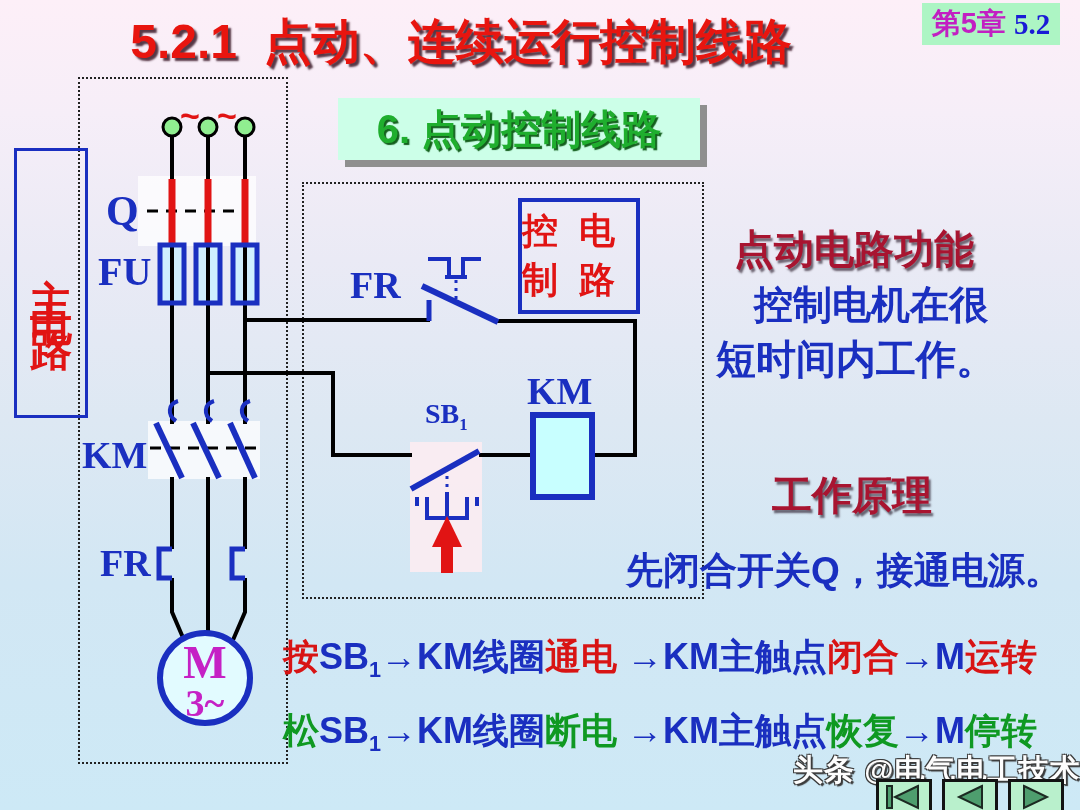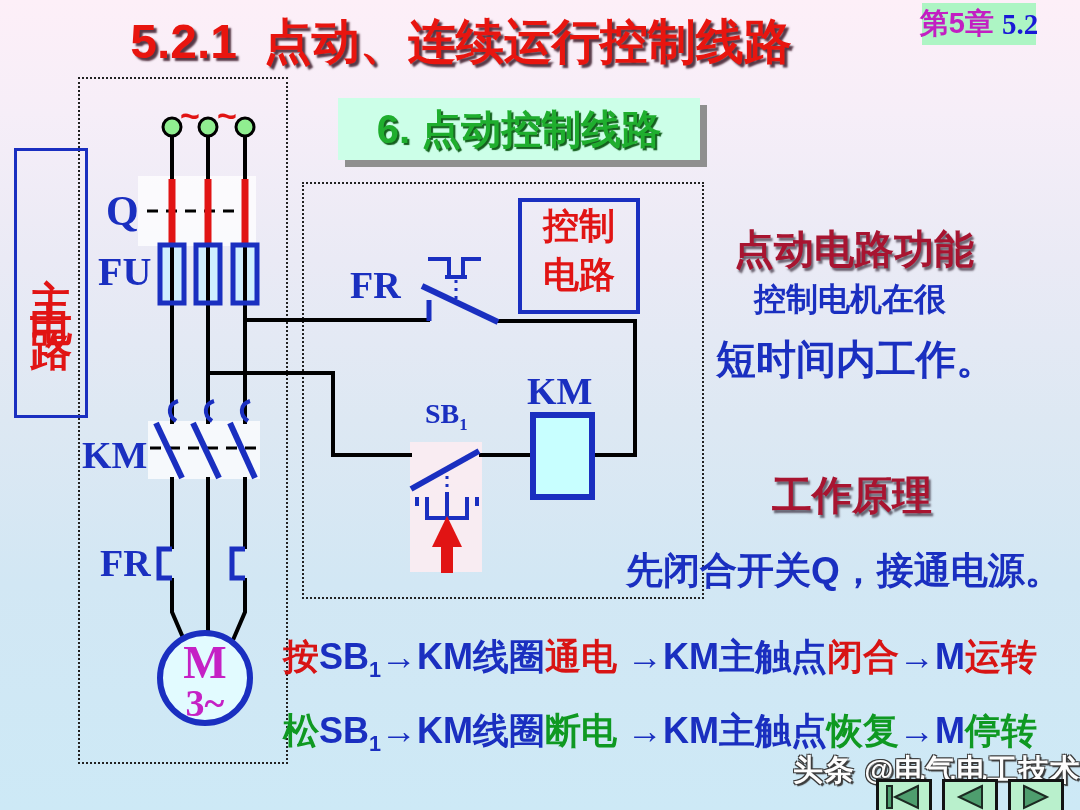--- a/index.html
+++ b/index.html
@@ -9,21 +9,21 @@
     font-family:"Liberation Sans",sans-serif;
   }
   .abs{position:absolute;}
   .frame{position:absolute;}
   .page-title{
     position:absolute;left:51px;top:10px;width:820px;text-align:center;
     font-size:48px;font-weight:bold;color:#e8150f;white-space:pre;
     text-shadow:3px 3px 2px rgba(45,10,25,0.8);
   }
   .badge{
-    position:absolute;left:922px;top:3px;width:114px;height:42px;
+    position:absolute;left:922px;top:3px;width:138px;height:42px;
     background:#adf5c4;display:flex;align-items:center;justify-content:center;
     font-size:29px;font-weight:bold;white-space:pre;
   }
   .badge .chap{color:#c21fc2;}
   .badge .sect{color:#1a1ad6;font-family:"Liberation Serif",serif;}
   .banner{
     position:absolute;left:338px;top:98px;width:362px;height:62px;background:#ccffe8;
     box-shadow:7px 7px 0 #8f8f8f;display:flex;align-items:center;justify-content:center;
   }
   .banner span{
@@ -36,21 +36,21 @@
   .vert-box{
     position:absolute;left:14px;top:148px;width:68px;height:264px;border:3px solid #1a2fc0;
     display:flex;align-items:center;justify-content:center;
   }
   .vert-box .vtext{
     writing-mode:vertical-rl;text-orientation:upright;letter-spacing:26px;
     color:#e11414;font-size:42px;font-weight:bold;
   }
   .ctrl-box{
     position:absolute;left:518px;top:198px;width:114px;height:108px;border:4px solid #1a2fc0;
-    display:flex;flex-direction:column;align-items:center;justify-content:flex-start;
+    display:flex;flex-direction:row;align-items:center;justify-content:center;
   }
   .ctrl-box div{color:#e11414;font-size:36px;font-weight:bold;line-height:1.35;}
   .head-red{position:absolute;color:#a81430;font-weight:bold;font-size:40px;white-space:pre;
     text-shadow:2px 3px 2px rgba(25,10,25,0.6);}
   .body-blue{position:absolute;color:#1a2fc0;font-weight:bold;font-size:38px;white-space:pre;}
   .formula{position:absolute;font-size:36px;font-weight:bold;white-space:pre;line-height:1.15;}
   .seg-red{color:#d81414;}
   .seg-green{color:#0f9922;}
   .seg-blue{color:#1a2fc0;}
   sub{font-size:0.6em;}
@@ -179,21 +179,21 @@
   <div class="ckt-label" style="left:98px;top:252px;font-size:40px;">FU</div>
   <div class="ckt-label" style="left:82px;top:436px;font-size:38px;">KM</div>
   <div class="ckt-label" style="left:100px;top:544px;font-size:38px;">FR</div>
   <div class="ckt-label" style="left:350px;top:266px;font-size:38px;">FR</div>
   <div class="ckt-label" style="left:425px;top:400px;font-size:28px;"><span class="seg-blue">SB</span><sub class="seg-blue">1</sub></div>
   <div class="ckt-label" style="left:527px;top:372px;font-size:38px;">KM</div>
   <div class="motor-text" style="top:640px;font-size:46px;">M</div>
   <div class="motor-text" style="top:684px;font-size:38px;">3~</div>
 
   <div class="head-red" style="left:734px;top:222px;">点动电路功能</div>
-  <div class="body-blue" style="left:754px;top:278px;font-size:32px;">控制电机在很</div>
+  <div class="body-blue" style="left:754px;top:278px;font-size:39px;">控制电机在很</div>
   <div class="body-blue" style="left:716px;top:332px;font-size:40px;text-align:right;">短时间内工作。</div>
   <div class="head-red" style="left:772px;top:468px;">工作原理</div>
   <div class="body-blue" style="left:618px;top:546px;font-size:37px;margin-left:8px;">先闭合开关Q，接通电源。</div>
 
   <div class="formula" style="left:283px;top:636px;"><span class="seg-red">按</span><span class="seg-blue">SB</span><sub class="seg-blue">1</sub><span class="seg-blue">→KM线圈</span><span class="seg-red">通电</span><span class="seg-blue"> →KM主触点</span><span class="seg-red">闭合</span><span class="seg-blue">→M</span><span class="seg-red">运转</span></div>
   <div class="formula" style="left:283px;top:668px;margin-top:42px;"><span class="seg-green">松</span><span class="seg-blue">SB</span><sub class="seg-blue">1</sub><span class="seg-blue">→KM线圈</span><span class="seg-green">断电</span><span class="seg-blue"> →KM主触点</span><span class="seg-green">恢复</span><span class="seg-blue">→M</span><span class="seg-green">停转</span></div>
 
   <div class="watermark">头条 @电气电工技术</div>
 
   <div class="navbar">

